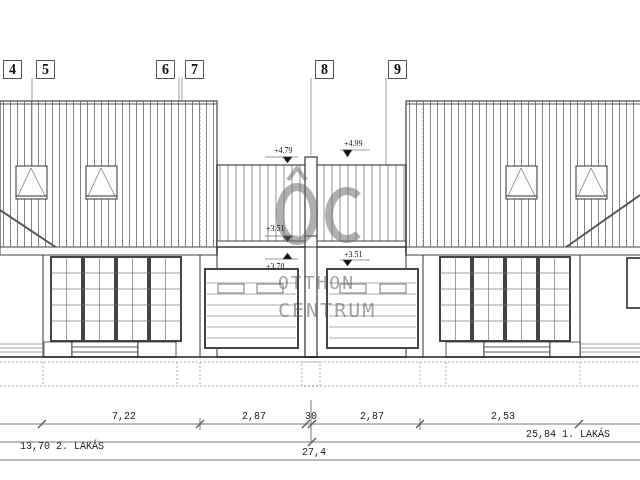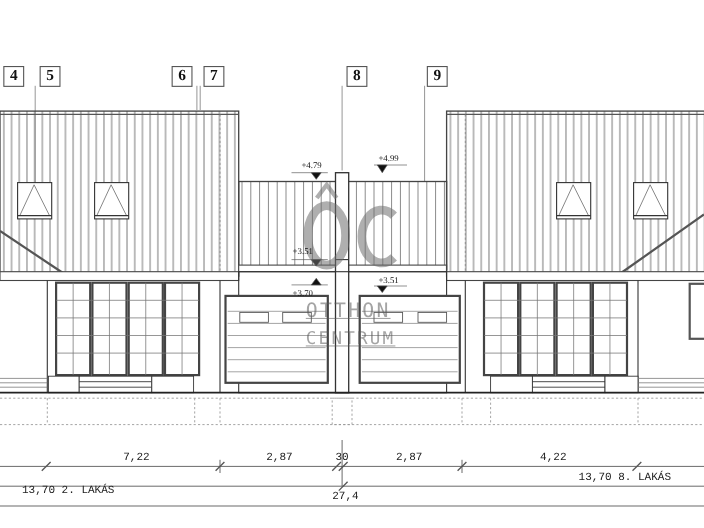--- a/index.html
+++ b/index.html
@@ -2,21 +2,21 @@
 <html><head>
 <meta charset="utf-8">
 <style>
   html, body { margin:0; padding:0; background:#ffffff; }
   body { width:640px; height:480px; overflow:hidden; position:relative; font-family:"Liberation Serif", serif; }
   #drawing { position:absolute; left:0; top:0; width:640px; height:480px; }
   .axis-label { position:absolute; top:60px; width:17px; height:17px; border:1px solid #555; background:#fff;
     font-weight:bold; font-size:14px; line-height:17px; text-align:center; color:#111; font-family:"Liberation Serif", serif; }
   .elev { position:absolute; font-family:Liberation Serif, serif; font-size:8px; color:#111; }
   .dim { position:absolute; font-size:10px; color:#222; font-family:Liberation Mono, monospace; }
-  .wm { position:absolute; font-family:"DejaVu Sans Mono", monospace; color:rgba(90,90,90,0.55); letter-spacing:2px;text-decoration:underline; }
+  .wm { position:absolute; font-family:"DejaVu Sans Mono", monospace; color:rgba(90,90,90,0.55); letter-spacing:2px; }
 </style>
 </head>
 <body>
 
 <svg id="drawing" viewBox="0 0 640 480" xmlns="http://www.w3.org/2000/svg">
   <defs>
     <pattern id="roofLines" width="7" height="10" patternUnits="userSpaceOnUse">
       <line x1="3.5" y1="0" x2="3.5" y2="10" stroke="#777" stroke-width="0.9"></line>
     </pattern>
     <pattern id="roofLinesC" width="8" height="10" patternUnits="userSpaceOnUse">
@@ -227,22 +227,22 @@
 <div class="axis-label" style="left:315px">8</div>
 <div class="axis-label" style="left:388px">9</div>
 
 <div class="elev" style="left:274px;top:146px">+4.79</div>
 <div class="elev" style="left:344px;top:139px">+4.99</div>
 <div class="elev" style="left:266px;top:224px">+3.51</div>
 <div class="elev" style="left:266px;top:262px">+3.70</div>
 <div class="elev" style="left:344px;top:250px">+3.51</div>
 
 <div class="wm" style="left:278px;top:272px;font-size:18px">OTTHON</div>
-<div class="wm" style="left:278px;top:298px;font-size:16px">CENTRUM</div>
+<div class="wm" style="left:278px;top:298px;font-size:20px">CENTRUM</div>
 
 <div class="dim" style="left:112px;top:411px">7,22</div>
 <div class="dim" style="left:242px;top:411px">2,87</div>
 <div class="dim" style="left:305px;top:411px">30</div>
 <div class="dim" style="left:360px;top:411px">2,87</div>
-<div class="dim" style="left:491px;top:411px">4,22</div>
+<div class="dim" style="left:491px;top:411px">2,53</div>
 <div class="dim" style="left:20px;top:441px">13,70 2. LAKÁS</div>
-<div class="dim" style="left:526px;top:429px">13,70 8. LAKÁS</div>
+<div class="dim" style="left:526px;top:429px">25,84 1. LAKÁS</div>
 <div class="dim" style="left:302px;top:447px">27,4</div>
 
 </body></html>

